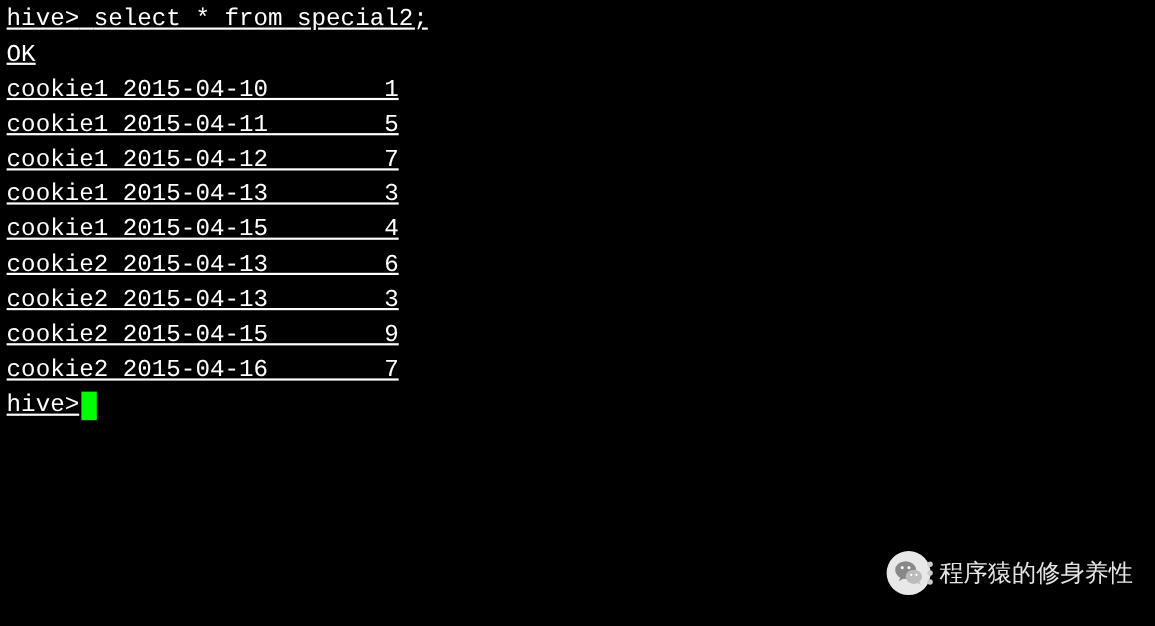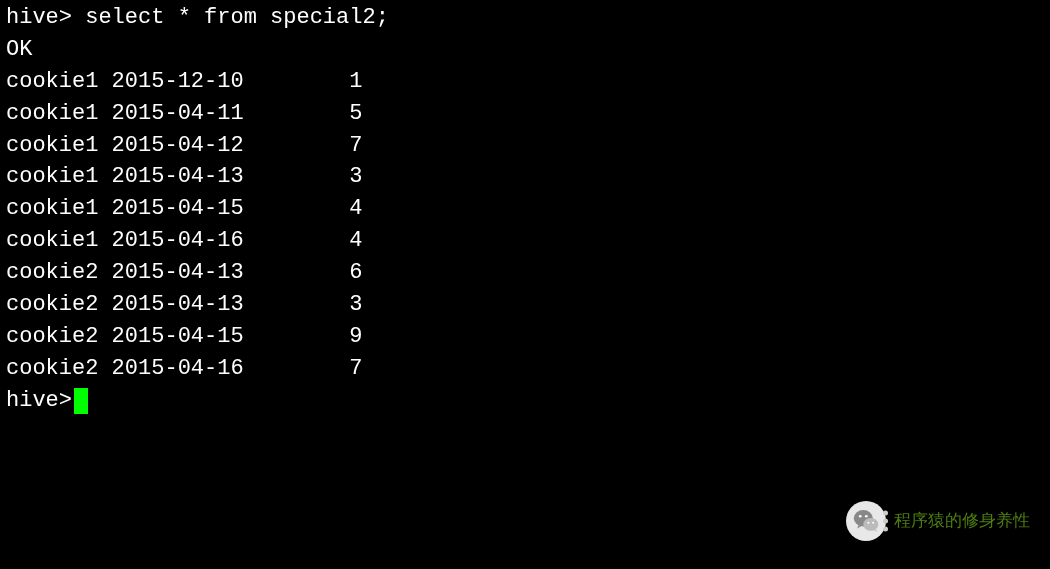--- a/index.html
+++ b/index.html
@@ -14,20 +14,21 @@
       font-size: 22px;
       line-height: 1.45;
       width: 1050px;
       height: 569px;
       overflow: hidden;
       position: relative;
       padding: 2px 6px;
     }
     .line {
       white-space: pre;
+      text-decoration: underline;
     }
     .prompt-line {
       display: flex;
       align-items: center;
     }
     .cursor {
       display: inline-block;
       width: 14px;
       height: 26px;
       background: #00ff00;
@@ -65,39 +66,38 @@
       flex-direction: column;
       gap: 3px;
     }
     .wm-dot {
       width: 5px;
       height: 5px;
       background: #cccccc;
       border-radius: 50%;
     }
     .watermark-text {
-      color: #4d7c0f;
+      color: #e5e5e5;
       font-family: "Microsoft YaHei", "SimHei", sans-serif;
-      font-size: 17px;
+      font-size: 22px;
       font-weight: 500;
     }
   </style>
 </head>
 <body>
 
 <div class="terminal">
   <div class="line"><span>hive&gt;</span> <span>select * from special2;</span></div>
   <div class="line">OK</div>
   <div id="rows-container">
-      <div class="line">cookie1 2015-12-10        1</div>
+      <div class="line">cookie1 2015-04-10        1</div>
       <div class="line">cookie1 2015-04-11        5</div>
       <div class="line">cookie1 2015-04-12        7</div>
       <div class="line">cookie1 2015-04-13        3</div>
       <div class="line">cookie1 2015-04-15        4</div>
-      <div class="line">cookie1 2015-04-16        4</div>
       <div class="line">cookie2 2015-04-13        6</div>
       <div class="line">cookie2 2015-04-13        3</div>
       <div class="line">cookie2 2015-04-15        9</div>
       <div class="line">cookie2 2015-04-16        7</div>
     </div>
   <div class="line prompt-line"><span>hive&gt;</span> <span class="cursor"></span></div>
 </div>
 
 <div class="watermark">
   <div class="watermark-icon">

